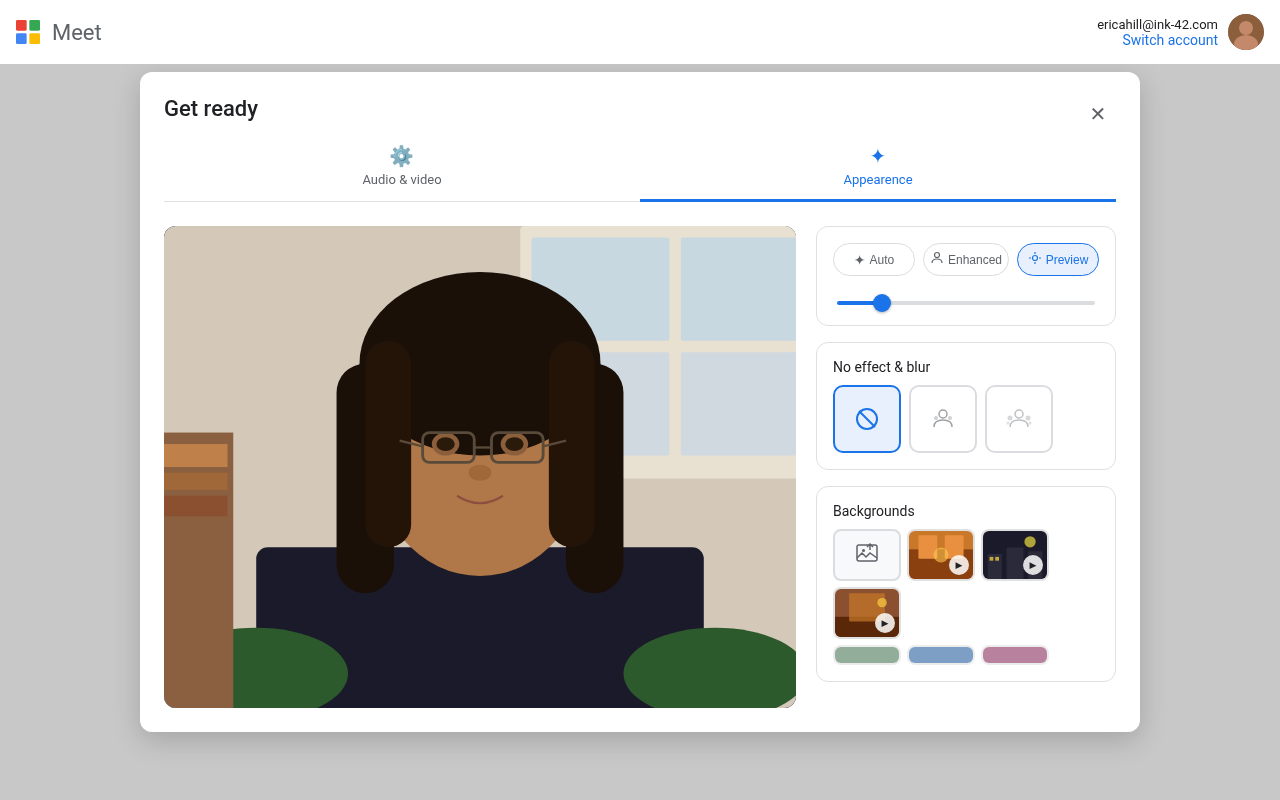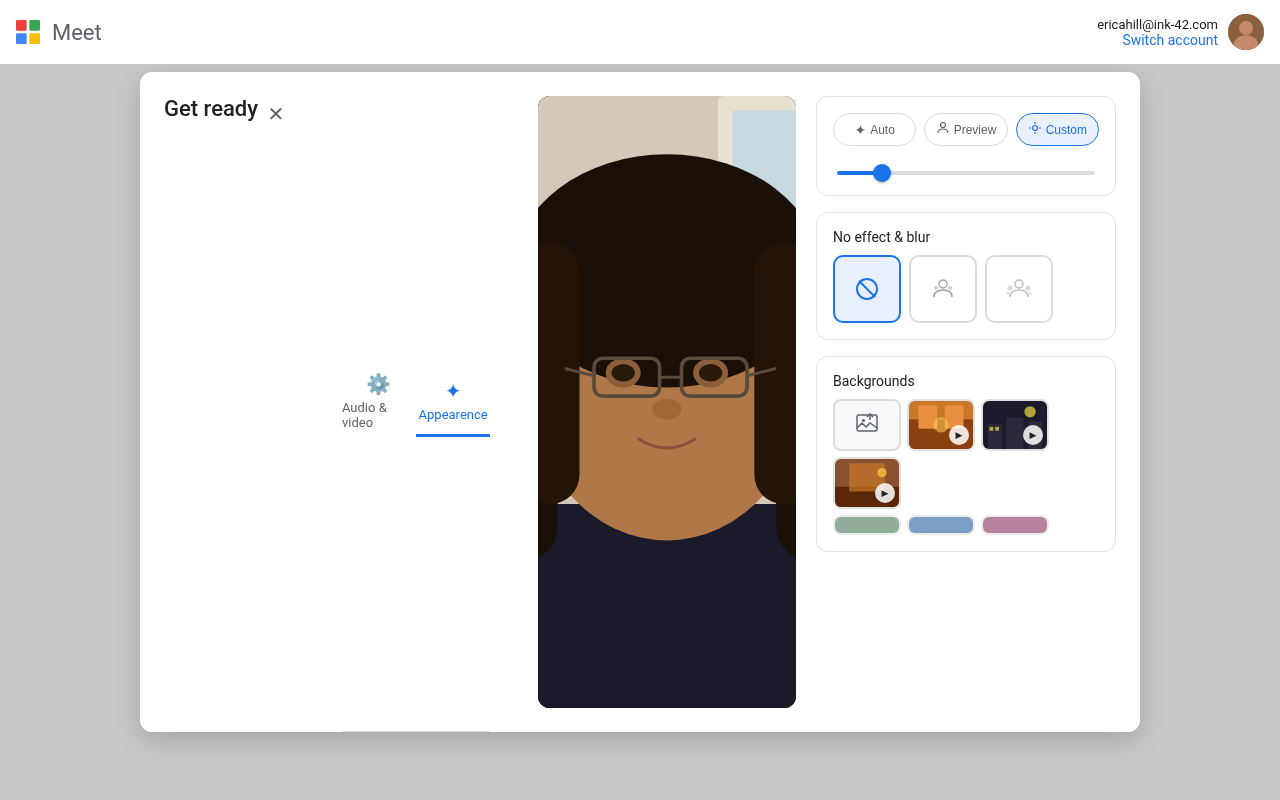--- a/index.html
+++ b/index.html
@@ -71,21 +71,21 @@
     .dialog {
       position: absolute;
       top: 72px;
       left: 140px;
       right: 140px;
       bottom: 68px;
       background: #fff;
       border-radius: 12px;
       box-shadow: 0 8px 28px rgba(0,0,0,0.18);
       display: flex;
-      flex-direction: row;
+      flex-direction: column;
       overflow: hidden;
     }
 
     .dialog-header {
       padding: 24px 24px 0 24px;
       display: flex;
       align-items: flex-start;
       justify-content: space-between;
     }
     .dialog-title {
@@ -451,33 +451,33 @@
             <span class="mode-btn-icon">✦</span>
             <span>Auto</span>
           </button>
           <button class="mode-btn">
             <span class="mode-btn-icon">
               <svg width="14" height="14" viewBox="0 0 14 14" fill="none" xmlns="http://www.w3.org/2000/svg">
                 <circle cx="7" cy="4" r="2.5" stroke="#5f6368" stroke-width="1.2" fill="none"></circle>
                 <path d="M2 12 Q2 8 7 8 Q12 8 12 12" stroke="#5f6368" stroke-width="1.2" fill="none"></path>
               </svg>
             </span>
-            <span>Preview</span>
+            <span>Enhanced</span>
           </button>
           <button class="mode-btn active">
             <span class="mode-btn-icon">
               <svg width="14" height="14" viewBox="0 0 14 14" fill="none" xmlns="http://www.w3.org/2000/svg">
                 <circle cx="7" cy="7" r="2.5" stroke="#1a73e8" stroke-width="1.2" fill="none"></circle>
                 <line x1="7" y1="1" x2="7" y2="3" stroke="#1a73e8" stroke-width="1.2"></line>
                 <line x1="7" y1="11" x2="7" y2="13" stroke="#1a73e8" stroke-width="1.2"></line>
                 <line x1="1" y1="7" x2="3" y2="7" stroke="#1a73e8" stroke-width="1.2"></line>
                 <line x1="11" y1="7" x2="13" y2="7" stroke="#1a73e8" stroke-width="1.2"></line>
               </svg>
             </span>
-            <span>Custom</span>
+            <span>Preview</span>
           </button>
         </div>
 
         <div class="slider-container">
           <input type="range" class="slider" min="0" max="100" value="15" style="">
         </div>
       </div>
 
       <div class="card">
         <div class="section-label">No effect &amp; blur</div>

